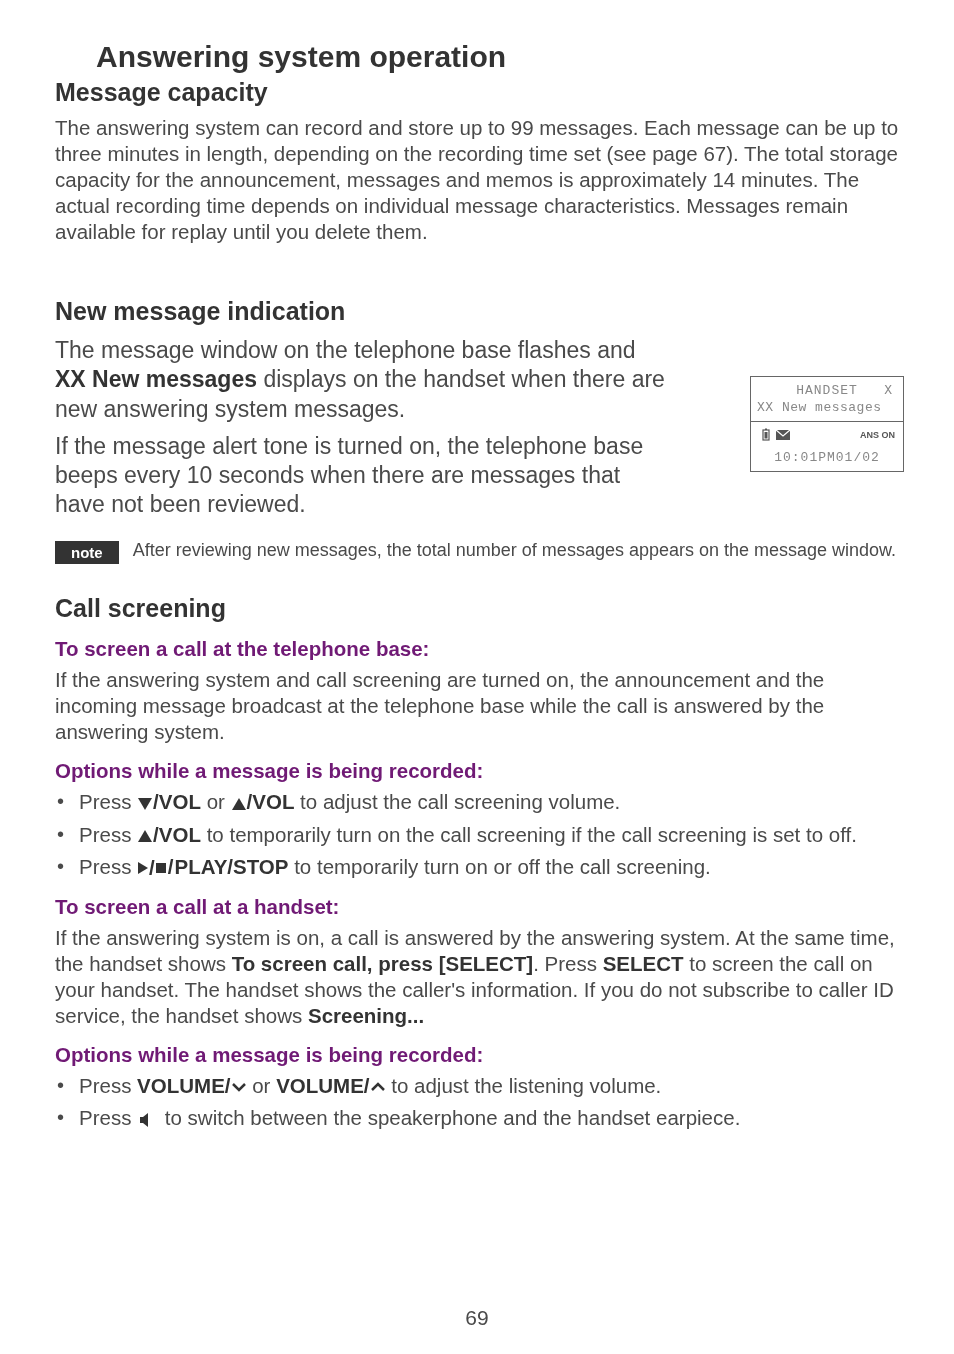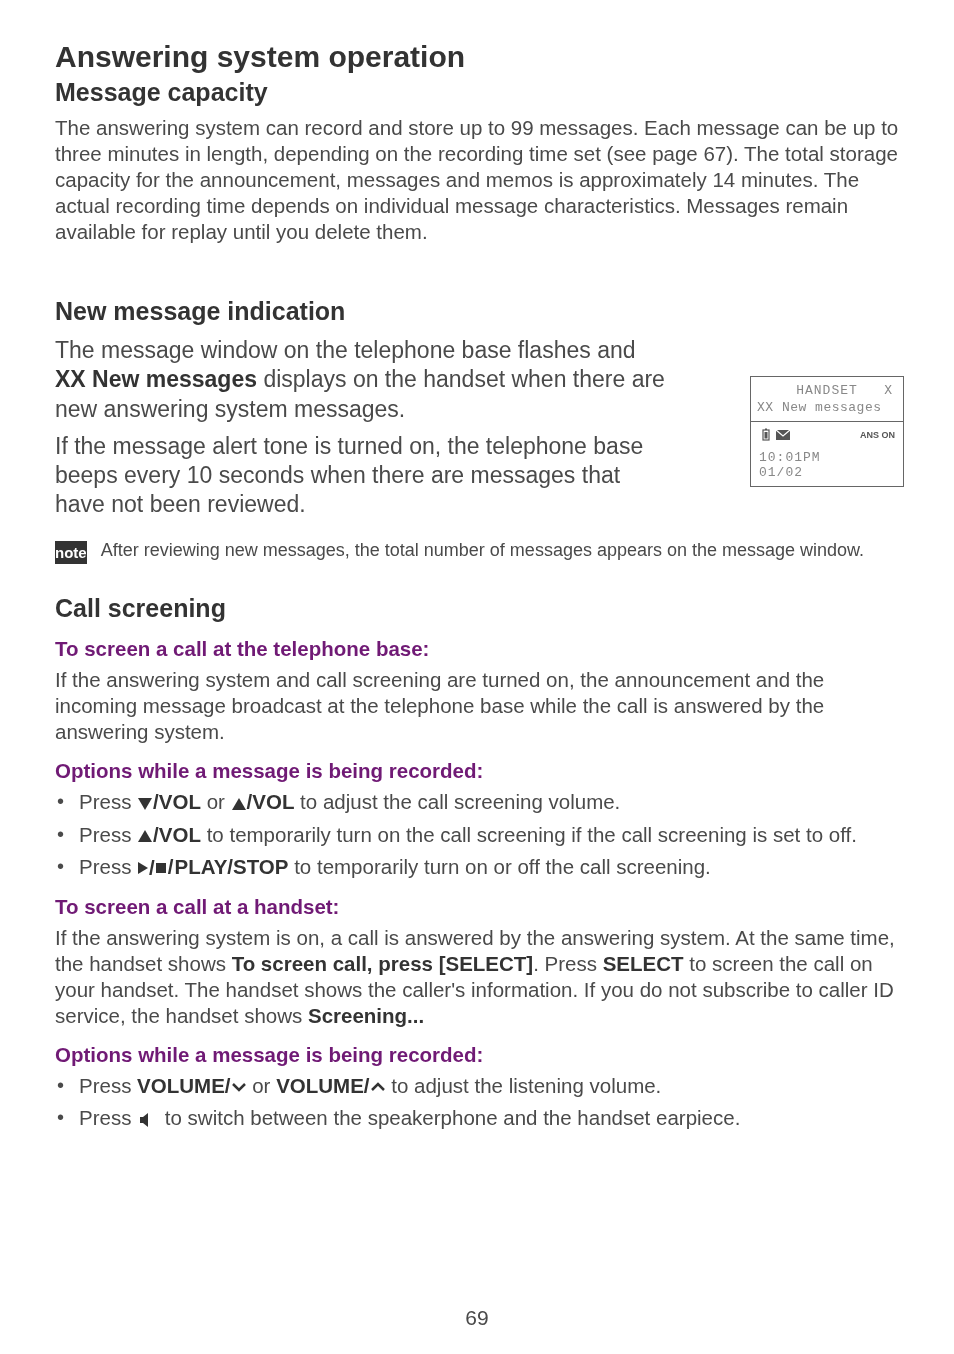--- a/index.html
+++ b/index.html
@@ -13,20 +13,21 @@
       height: 1354px;
       padding: 40px 55px 30px 55px;
       color: #4a4a4a;
       position: relative;
     }
     .chapter-title {
       font-size: 30px;
       font-weight: bold;
       color: #333;
       margin-bottom: 4px;
+      margin-left: 41px;
     }
     .section-title {
       font-size: 25px;
       font-weight: bold;
       color: #333;
       margin-bottom: 8px;
     }
     .section-title2 {
       font-size: 25px;
       font-weight: bold;
@@ -89,21 +90,21 @@
       display: flex;
       align-items: flex-start;
       margin-top: 20px;
       margin-bottom: 10px;
     }
     .note-label {
       background: #333;
       color: #fff;
       font-size: 15px;
       font-weight: bold;
-      padding: 3px 0;
+      padding: 3px 16px;
       margin-right: 14px;
       flex-shrink: 0;
       margin-top: 2px;
     }
     .note-text {
       font-size: 18px;
       line-height: 1.28;
       color: #4a4a4a;
     }
     .screen-display {
@@ -150,21 +151,20 @@
     .ans-on {
       font-family: Arial, sans-serif;
       font-size: 9px;
       font-weight: bold;
       color: #555;
     }
     .screen-time-row {
       display: flex;
       justify-content: center;
       letter-spacing: 1px;
-      flex-direction: column;
     }
     .page-number {
       position: absolute;
       bottom: 24px;
       left: 50%;
       transform: translateX(-50%);
       font-size: 21px;
       color: #4a4a4a;
     }
     .triangle-down {

